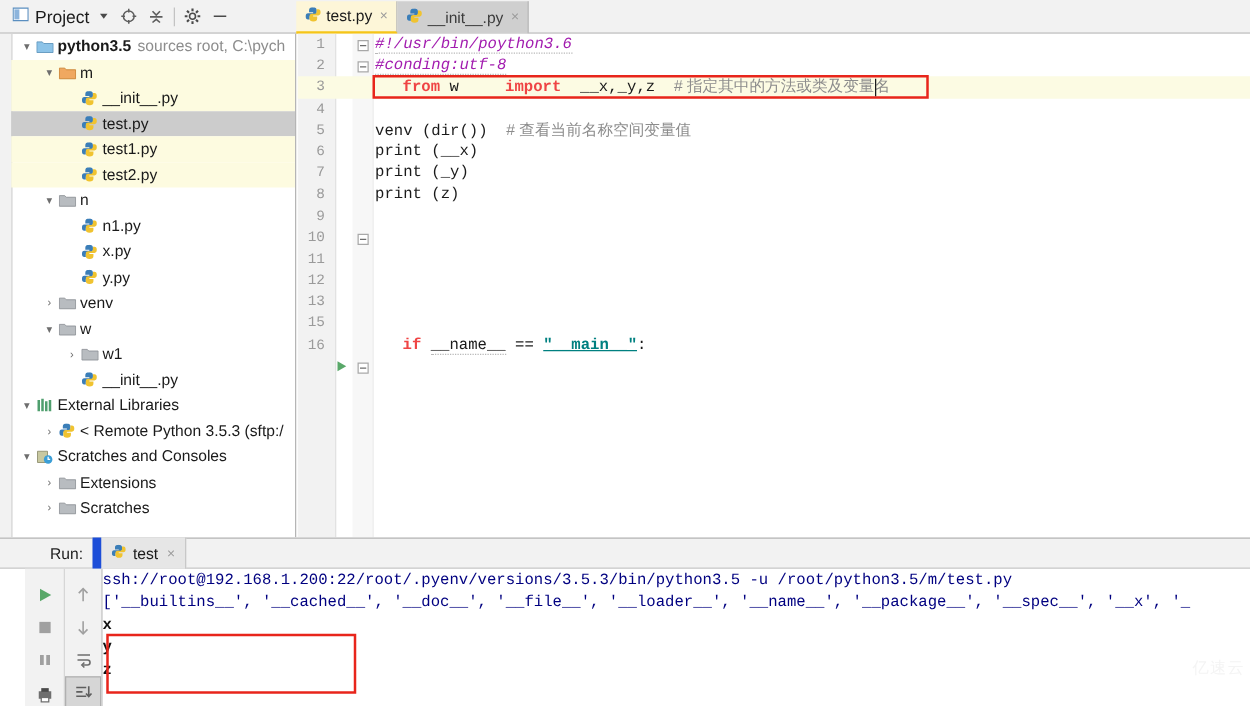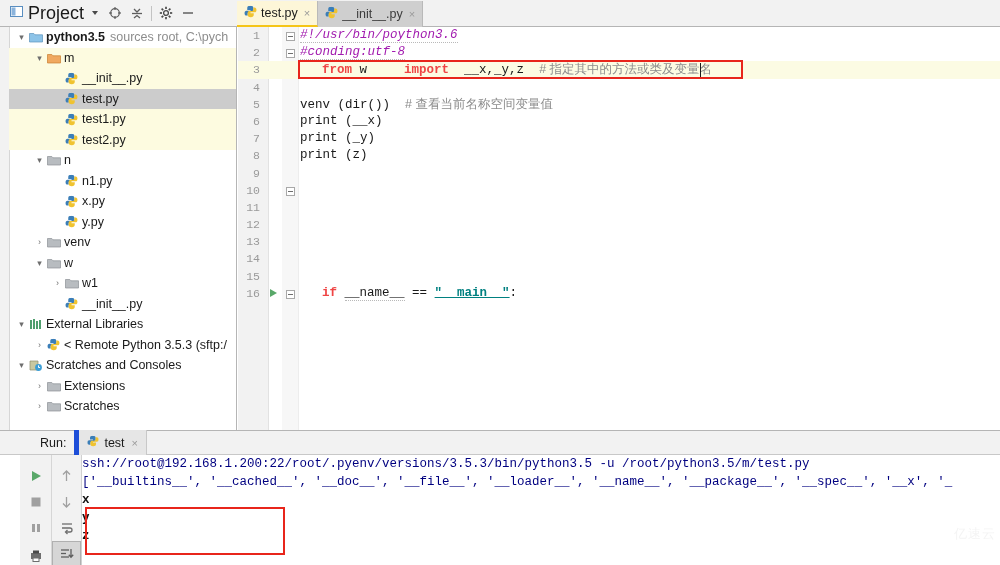--- a/index.html
+++ b/index.html
@@ -14,21 +14,21 @@
     -webkit-font-smoothing:antialiased;
   }
   
   #toolbar{
     position:absolute;left:0;top:0;width:1000px;height:27px;
     background:#f2f2f2;border-bottom:1px solid #b5b5b5;
     display:flex;align-items:center;box-sizing:border-box;
   }
   .tb-left{display:flex;align-items:center;width:237px;height:27px;box-sizing:border-box;}
   .proj-btn{display:flex;align-items:center;gap:5px;padding:0 6px 0 10px;height:27px;}
-  .proj-label{font-size:18px;color:#1a1a1a;}
+  .proj-label{font-size:14px;color:#1a1a1a;}
   .caret{width:0;height:0;border-left:3.5px solid transparent;border-right:3.5px solid transparent;border-top:4px solid #4a4a4a;margin-left:3px;}
   .tb-icon{width:22px;height:27px;display:flex;align-items:center;justify-content:center;}
   .tb-sep{width:1px;height:15px;background:#c3c3c3;margin:0 3px;}
   
   .tabs{display:flex;align-items:flex-end;height:27px;}
   .tab{
     display:flex;align-items:center;gap:4px;height:26px;padding:0 7px 0 7px;
     box-sizing:border-box;border-right:1px solid #b9b9b9;font-size:12.5px;
   }
   .tab.active{background:#fdf6d8;border-bottom:2px solid #f5c518;}
@@ -71,21 +71,21 @@
   .redbox{position:absolute;border:2px solid #e8251b;box-sizing:border-box;pointer-events:none;}
   .foldmark{position:absolute;left:48px;width:9px;height:9px;border:1px solid #a8a8a8;background:#ffffff;box-sizing:border-box;}
   .foldmark::before{content:"";position:absolute;left:1px;top:3px;width:5px;height:1px;background:#6e6e6e;}
   .runarrow{position:absolute;left:32px;width:0;height:0;border-top:4.5px solid transparent;border-bottom:4.5px solid transparent;border-left:7px solid #59a869;}
   .caret-bar{position:absolute;width:1px;background:#1a1a1a;}
   .wavy{border-bottom:1px dotted #b9b9b9;}
   
   #runpanel{position:absolute;left:0;top:430px;width:1000px;height:135px;background:#ffffff;box-sizing:border-box;}
   .runhdr{height:25px;background:#f2f2f2;border-top:1px solid #b5b5b5;border-bottom:1px solid #c8c8c8;display:flex;align-items:center;box-sizing:border-box;padding-left:30px;}
   .runlabel{padding:0 8px 0 10px;font-size:12.5px;color:#1a1a1a;}
-  .runtab{display:flex;align-items:center;gap:5px;height:25px;padding:0 8px;background:#e6e6e6;border-left:5px solid #1d4ed8;border-right:1px solid #c8c8c8;font-size:12.5px;}
+  .runtab{display:flex;align-items:center;gap:5px;height:25px;padding:0 8px;background:#e6e6e6;border-left:7px solid #1d4ed8;border-right:1px solid #c8c8c8;font-size:12.5px;}
   .runbody{position:absolute;left:0;top:25px;width:1000px;height:110px;margin-left:20px;}
   .runtools{position:absolute;left:0;top:0;width:31px;height:110px;background:#f2f2f2;border-right:1px solid #d6d6d6;}
   .runtools2{position:absolute;left:32px;top:0;width:29px;height:110px;background:#f2f2f2;border-right:1px solid #d6d6d6;}
   .rt{position:absolute;width:31px;height:25px;display:flex;align-items:center;justify-content:center;}
   .console{position:absolute;left:62px;top:0;right:0;height:110px;font-family:"Liberation Mono",monospace;font-size:12.5px;color:#000080;white-space:pre;overflow:hidden;}
   .cline{height:18px;line-height:18px;}
   .cline.blk{color:#111111;font-weight:bold;}
   .watermark{position:absolute;right:4px;bottom:22px;font-size:13px;color:#f4f4f4;letter-spacing:1px;}
   .sideline{position:absolute;left:61px;top:0;width:1px;height:110px;background:#d0d0d0;}
 </style>
@@ -387,21 +387,20 @@
       <div class="crow"><span class="ln">4</span><span class="ctext"></span></div>
       <div class="crow"><span class="ln">5</span><span class="ctext"><span class="id">venv (dir())</span>  <span class="cmz"># 查看当前名称空间变量值</span></span></div>
       <div class="crow"><span class="ln">6</span><span class="ctext"><span class="id">print (__x)</span></span></div>
       <div class="crow"><span class="ln">7</span><span class="ctext"><span class="id">print (_y)</span></span></div>
       <div class="crow"><span class="ln">8</span><span class="ctext"><span class="id">print (z)</span></span></div>
       <div class="crow"><span class="ln">9</span><span class="ctext"></span></div>
       <div class="crow"><span class="ln">10</span><span class="ctext"></span></div>
       <div class="crow"><span class="ln">11</span><span class="ctext"></span></div>
       <div class="crow"><span class="ln">12</span><span class="ctext"></span></div>
       <div class="crow"><span class="ln">13</span><span class="ctext"></span></div>
-      <div class="crow"><span class="ln">14</span><span class="ctext"></span></div>
       <div class="crow"><span class="ln">15</span><span class="ctext"></span></div>
       <div class="crow"><span class="ln">16</span><span class="ctext"><span class="kw">if</span> <span class="id wavy">__name__</span> <span class="id">==</span> <span class="tealu">"__main__"</span><span class="id">:</span></span></div>
       <div class="foldmark" style="top: 5px;"></div>
       <div class="foldmark" style="top: 22.2px;"></div>
       <div class="foldmark" style="top: 159.8px;"></div>
       <div class="foldmark" style="top: 263px;"></div>
       <div class="runarrow" style="top: 262px;"></div>
       <div class="redbox" style="left: 60px; top: 33.4px; width: 445px; height: 19px;"></div>
       <div class="caret-bar" style="left: 462px; top: 36.4px; height: 14px;"></div>
     </div>

